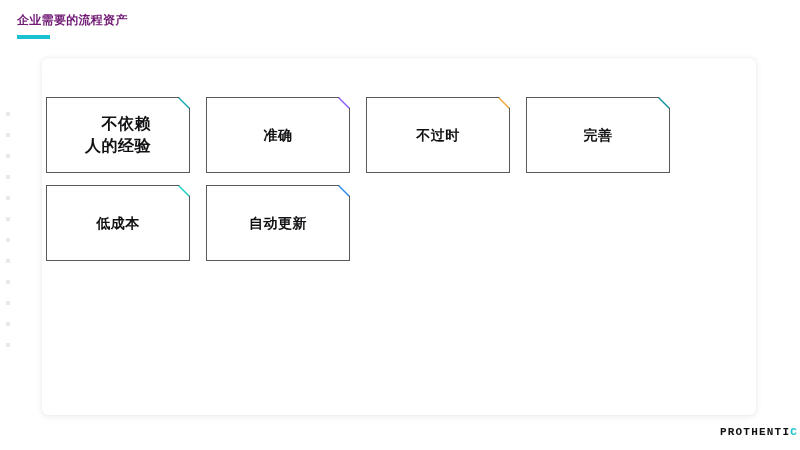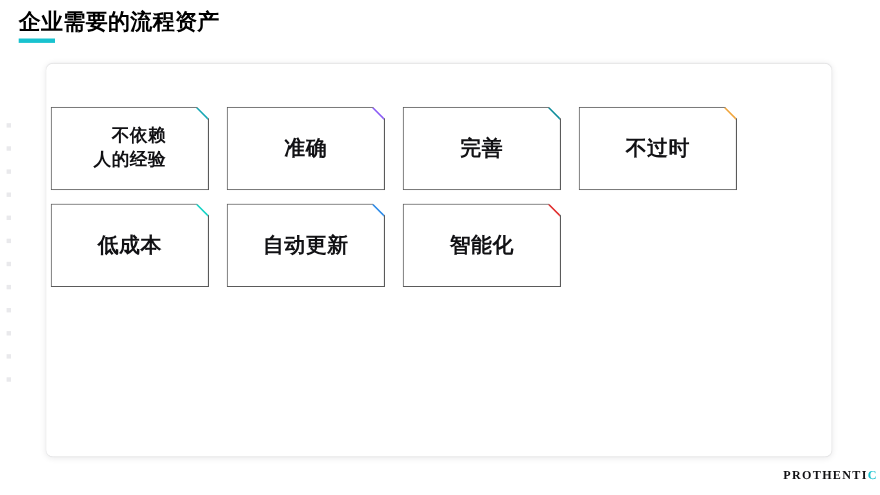--- a/index.html
+++ b/index.html
@@ -34,23 +34,23 @@
     background: #e9e9ec;
   }
 
   
   .header {
     position: absolute;
     left: 17px;
     top: 10px;
   }
   .page-title {
-    font-size: 20px;
+    font-size: 12px;
     font-weight: bold;
-    color: #000000;
+    color: #701a75;
     letter-spacing: 0.3px;
     line-height: 20px;
     white-space: nowrap;
   }
   .title-accent {
     margin-top: 5px;
     width: 33px;
     height: 4px;
     background: #18c2cf;
   }
@@ -88,21 +88,21 @@
     display: flex;
     align-items: center;
     justify-content: center;
     box-shadow: 2px 2px 0 rgba(0,0,0,0.16);
   }
   
   .card {
     clip-path: polygon(0 0, calc(100% - 11px) 0, 100% 11px, 100% 100%, 0 100%);
   }
   .card-label {
-    font-size: 19px;
+    font-size: 14px;
     font-weight: bold;
     color: #111114;
     line-height: 23px;
     text-align: center;
     white-space: pre-line;
     letter-spacing: 0.5px;
     padding: 0 6px;
   }
   .card-label.small {
     font-size: 16px;
@@ -127,21 +127,21 @@
     height: 0;
     border-left: 11px solid transparent;
     border-top: 11px solid var(--fold-color, #18c2cf);
   }
 
   
   .brand {
     position: absolute;
     right: 2px;
     bottom: 12px;
-    font-family: Liberation Serif, serif;
+    font-family: Liberation Mono, monospace;
     font-size: 11px;
     font-weight: bold;
     letter-spacing: 1.2px;
     color: #111114;
     white-space: nowrap;
   }
   .brand .accent {
     color: #18c2cf;
   }
 </style>
@@ -177,40 +177,36 @@
     <span class="card-label small">不依赖
 人的经验</span>
   </div>
 
   <div class="card">
     <span class="fold" style="--fold-color: #8b5cf6;"></span>
     <span class="card-label">准确</span>
   </div>
 
   <div class="card">
+    <span class="fold" style="--fold-color: #f0a53c;"></span>
+    <span class="card-label">不过时</span>
+  </div>
+
+  <div class="card">
     <span class="fold" style="--fold-color: #0e8d9b;"></span>
     <span class="card-label">完善</span>
   </div>
 
   <div class="card">
-    <span class="fold" style="--fold-color: #f0a53c;"></span>
-    <span class="card-label">不过时</span>
-  </div>
-
-  <div class="card">
     <span class="fold" style="--fold-color: #14d3c5;"></span>
     <span class="card-label">低成本</span>
   </div>
 
   <div class="card">
     <span class="fold" style="--fold-color: #2b8ae8;"></span>
     <span class="card-label">自动更新</span>
   </div>
 
-  <div class="card">
-    <span class="fold" style="--fold-color: #e02b2b;"></span>
-    <span class="card-label">智能化</span>
-  </div>
 
 
 </div>
 
 <div class="brand"><span>PROTHENTI</span><span class="accent" style="color: rgb(24, 194, 207);">C</span></div>
 
 </body></html>

